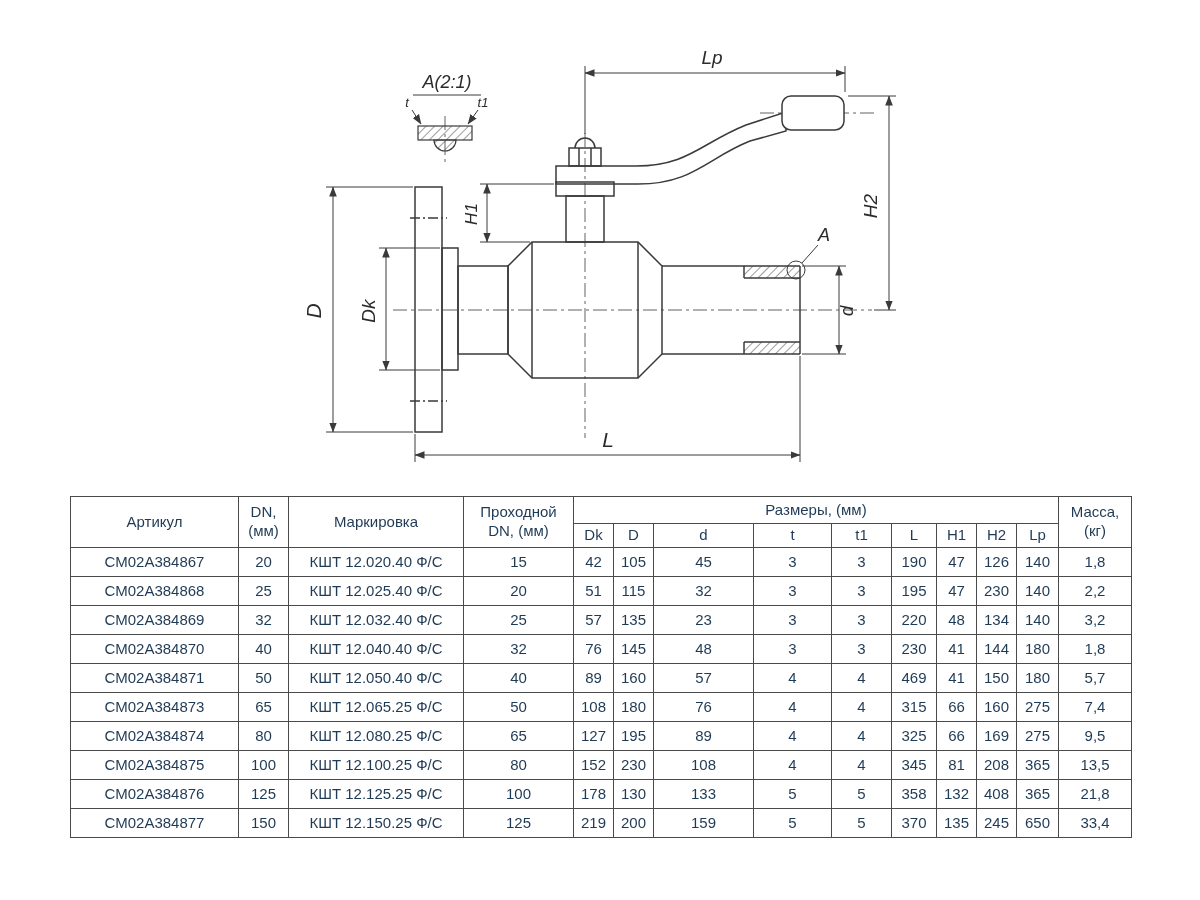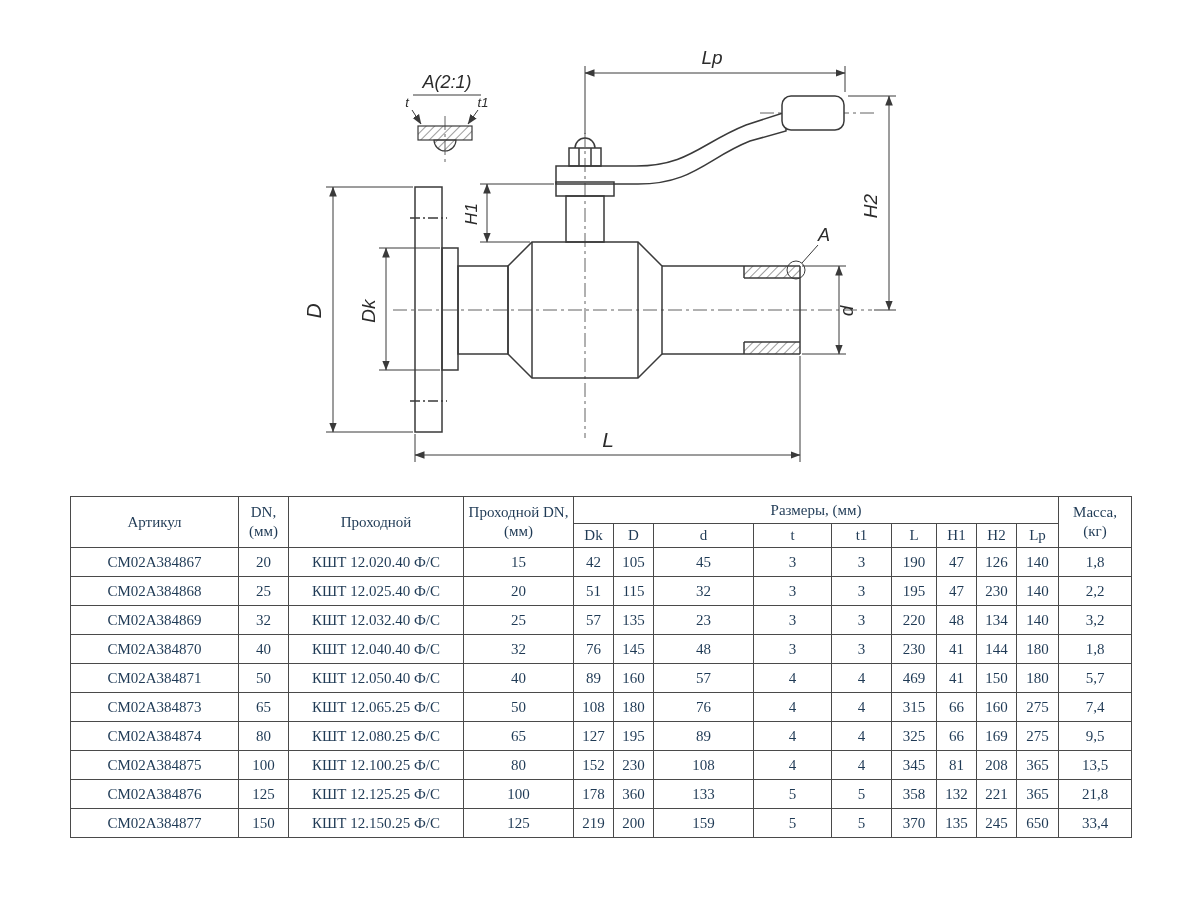--- a/index.html
+++ b/index.html
@@ -12,21 +12,21 @@
   .obj-r { stroke:#3a3a3a; stroke-width:1.2; }
   .thin { fill:none; stroke:#3a3a3a; stroke-width:1; }
   .cl   { fill:none; stroke:#3a3a3a; stroke-width:0.8; stroke-dasharray:14 4 3 4; }
   .cl-thin { stroke:#3a3a3a; stroke-width:0.8; stroke-dasharray:10 3 2 3; }
   .dim { font-family:"Liberation Sans", sans-serif; font-style:italic; fill:#2b2b2b; text-anchor:middle; }
   .t13 { font-size:13px; } .t17 { font-size:17px; } .t18 { font-size:18px; }
   .t19 { font-size:19px; } .t20 { font-size:21px; }
 
   
   .table-wrap { position:absolute; top:496px; left:70px; width:1061px; }
-  table { border-collapse:collapse; width:100%; table-layout:fixed; color:#1f3a55; font-size:15px;font-family:Liberation Serif, serif; }
+  table { border-collapse:collapse; width:100%; table-layout:fixed; color:#1f3a55; font-size:15px; }
   th, td { border:1px solid #4a4a4a; text-align:center; vertical-align:middle; font-weight:normal; padding:2px 3px; line-height:1.25; }
   thead tr:first-child th { height:27px; }
   thead tr:last-child th { height:24px; }
   tbody td { height:29px; }
 </style>
 </head>
 <body>
 
 <div class="page">
 
@@ -172,21 +172,21 @@
           <col style="width:45px">
           <col style="width:40px">
           <col style="width:40px">
         <col style="width:42px">
           <col style="width:73px">
       </colgroup>
       <thead>
         <tr>
           <th rowspan="2">Артикул</th>
           <th rowspan="2">DN, (мм)</th>
-          <th rowspan="2">Проходной</th>
+          <th rowspan="2">Маркировка</th>
           <th rowspan="2">Проходной DN, (мм)</th>
           <th colspan="9">Размеры, (мм)</th>
           <th rowspan="2">Масса, (кг)</th>
         </tr>
         <tr>
           <th>Dk</th>
           <th>D</th>
           <th>d</th>
           <th>t</th>
           <th>t1</th>
@@ -324,27 +324,27 @@
             <td>208</td>
             <td>365</td>
             <td>13,5</td>
           </tr>
           <tr>
             <td>СМ02А384876</td>
             <td>125</td>
             <td>КШТ 12.125.25 Ф/С</td>
             <td>100</td>
             <td>178</td>
-            <td>360</td>
+            <td>130</td>
             <td>133</td>
             <td>5</td>
             <td>5</td>
             <td>358</td>
             <td>132</td>
-            <td>221</td>
+            <td>408</td>
             <td>365</td>
             <td>21,8</td>
           </tr>
           <tr>
             <td>СМ02А384877</td>
             <td>150</td>
             <td>КШТ 12.150.25 Ф/С</td>
             <td>125</td>
             <td>219</td>
             <td>200</td>

